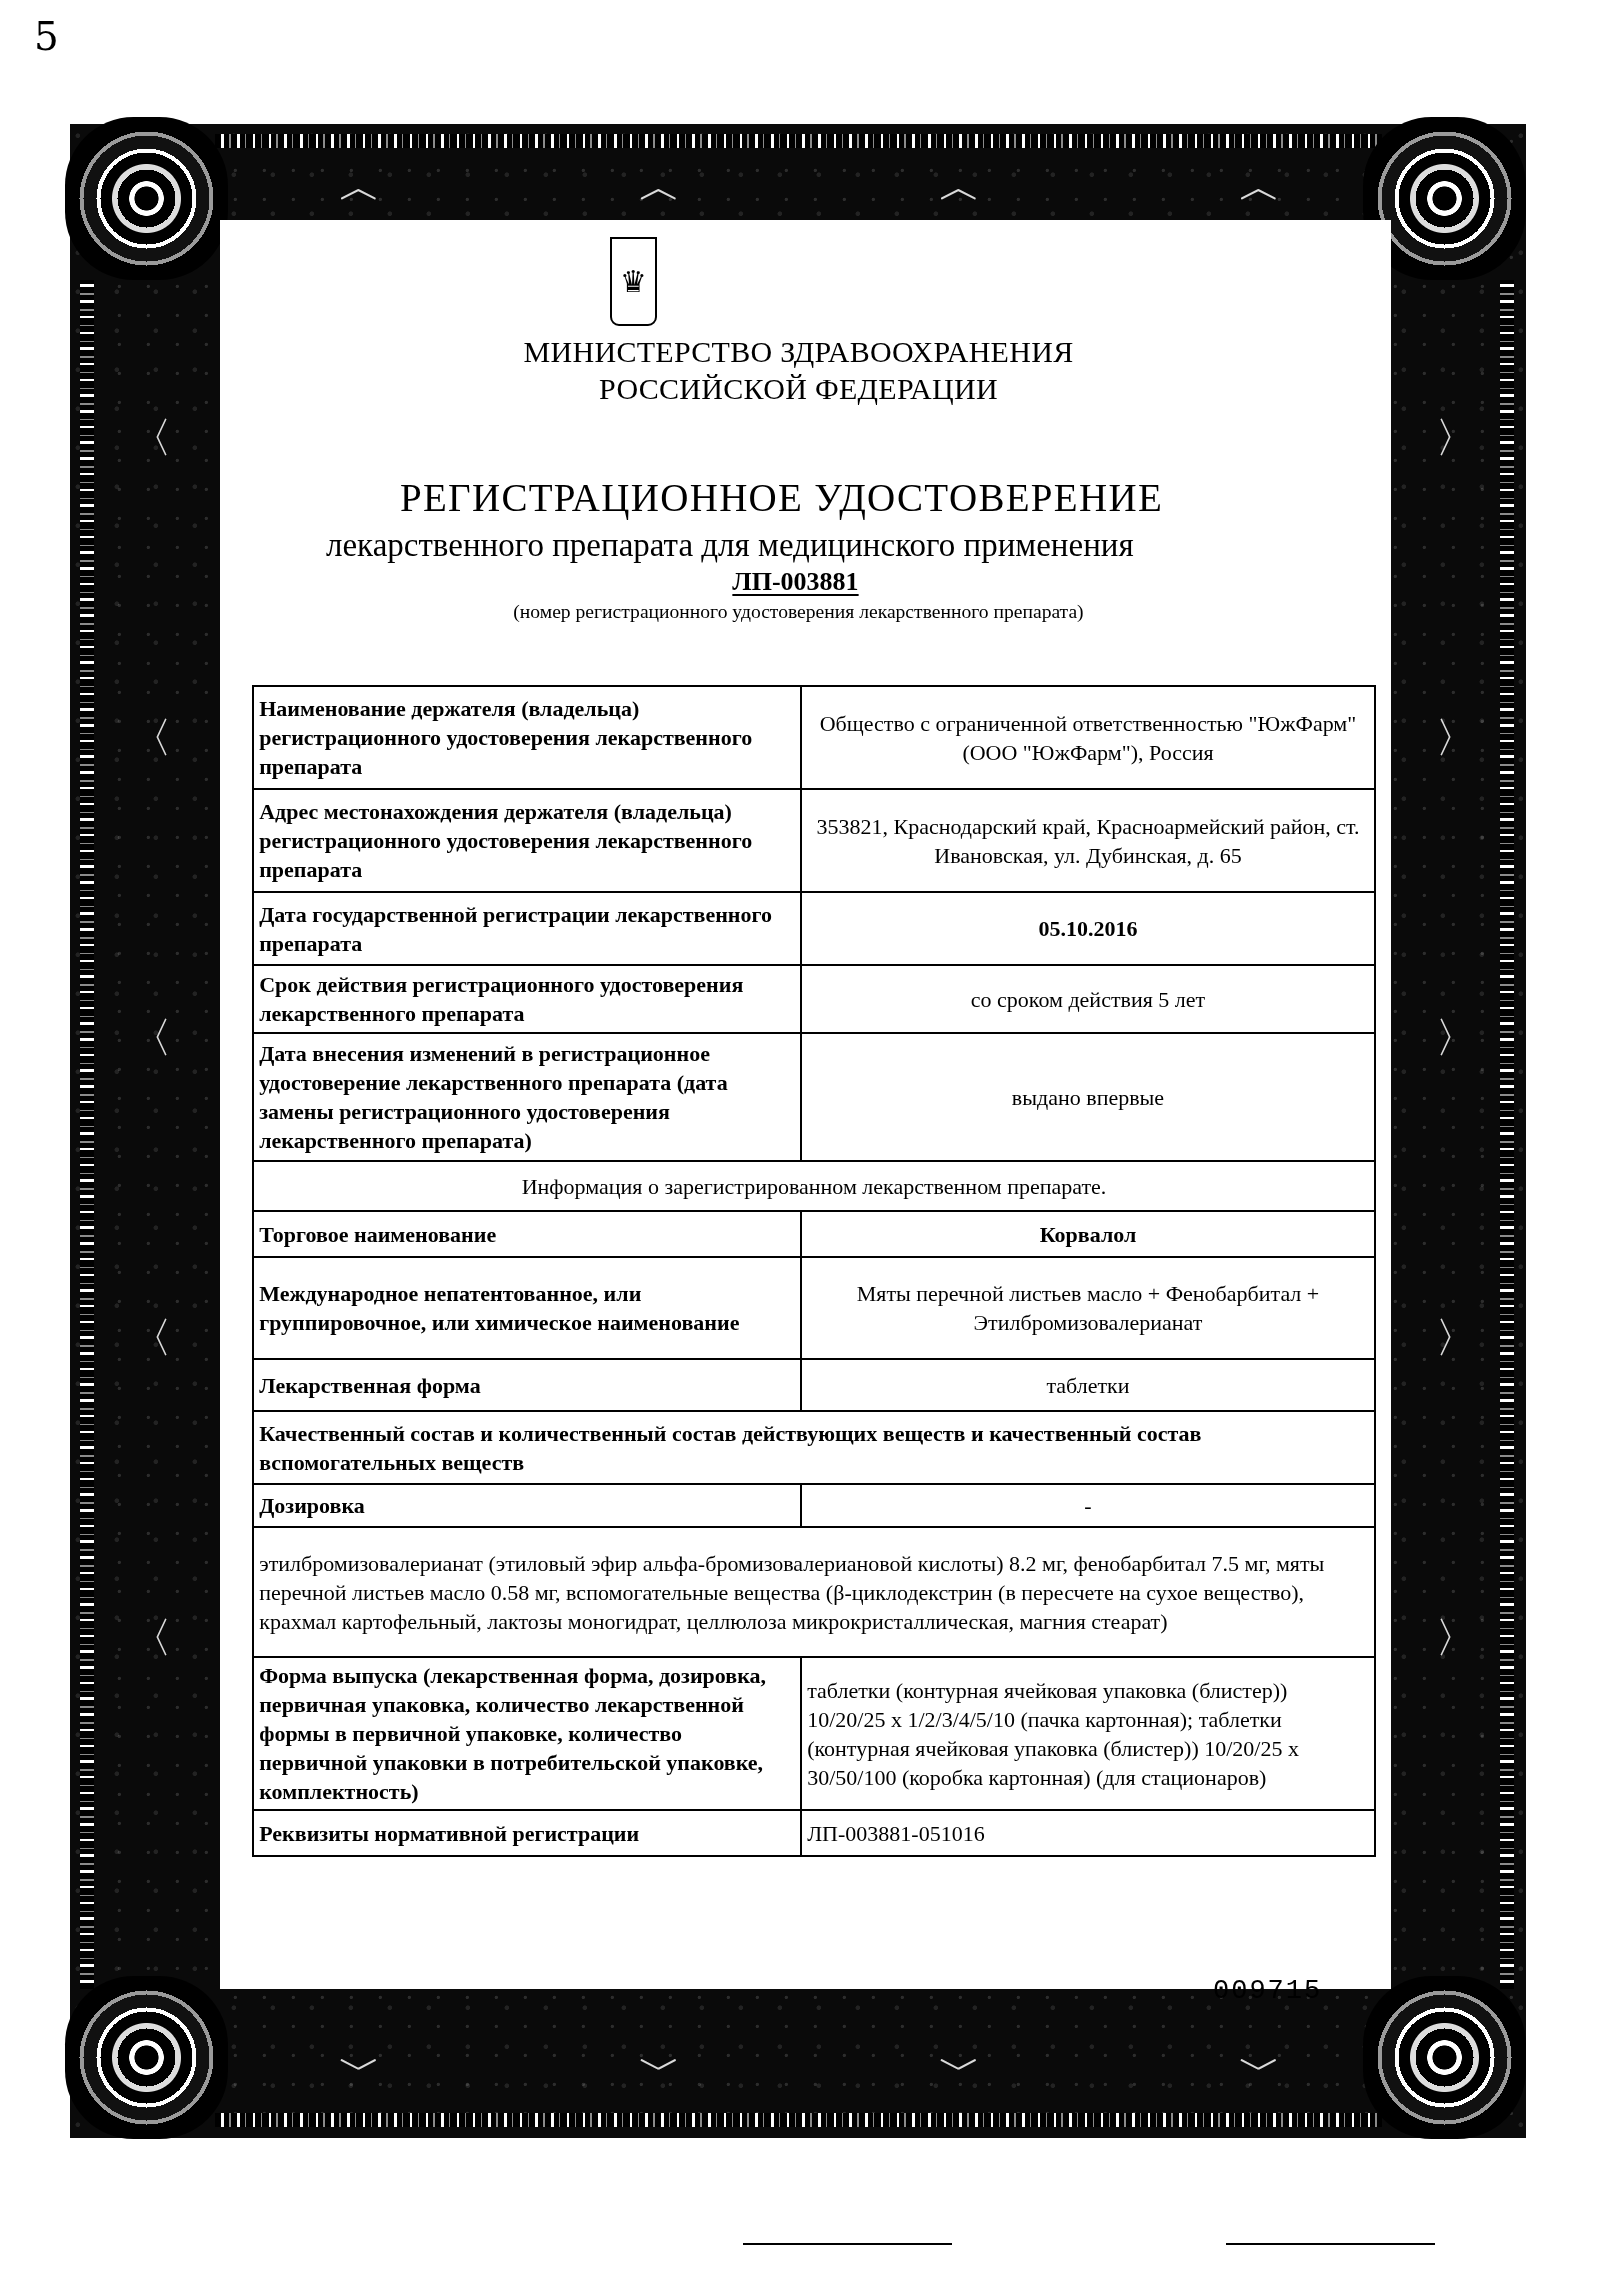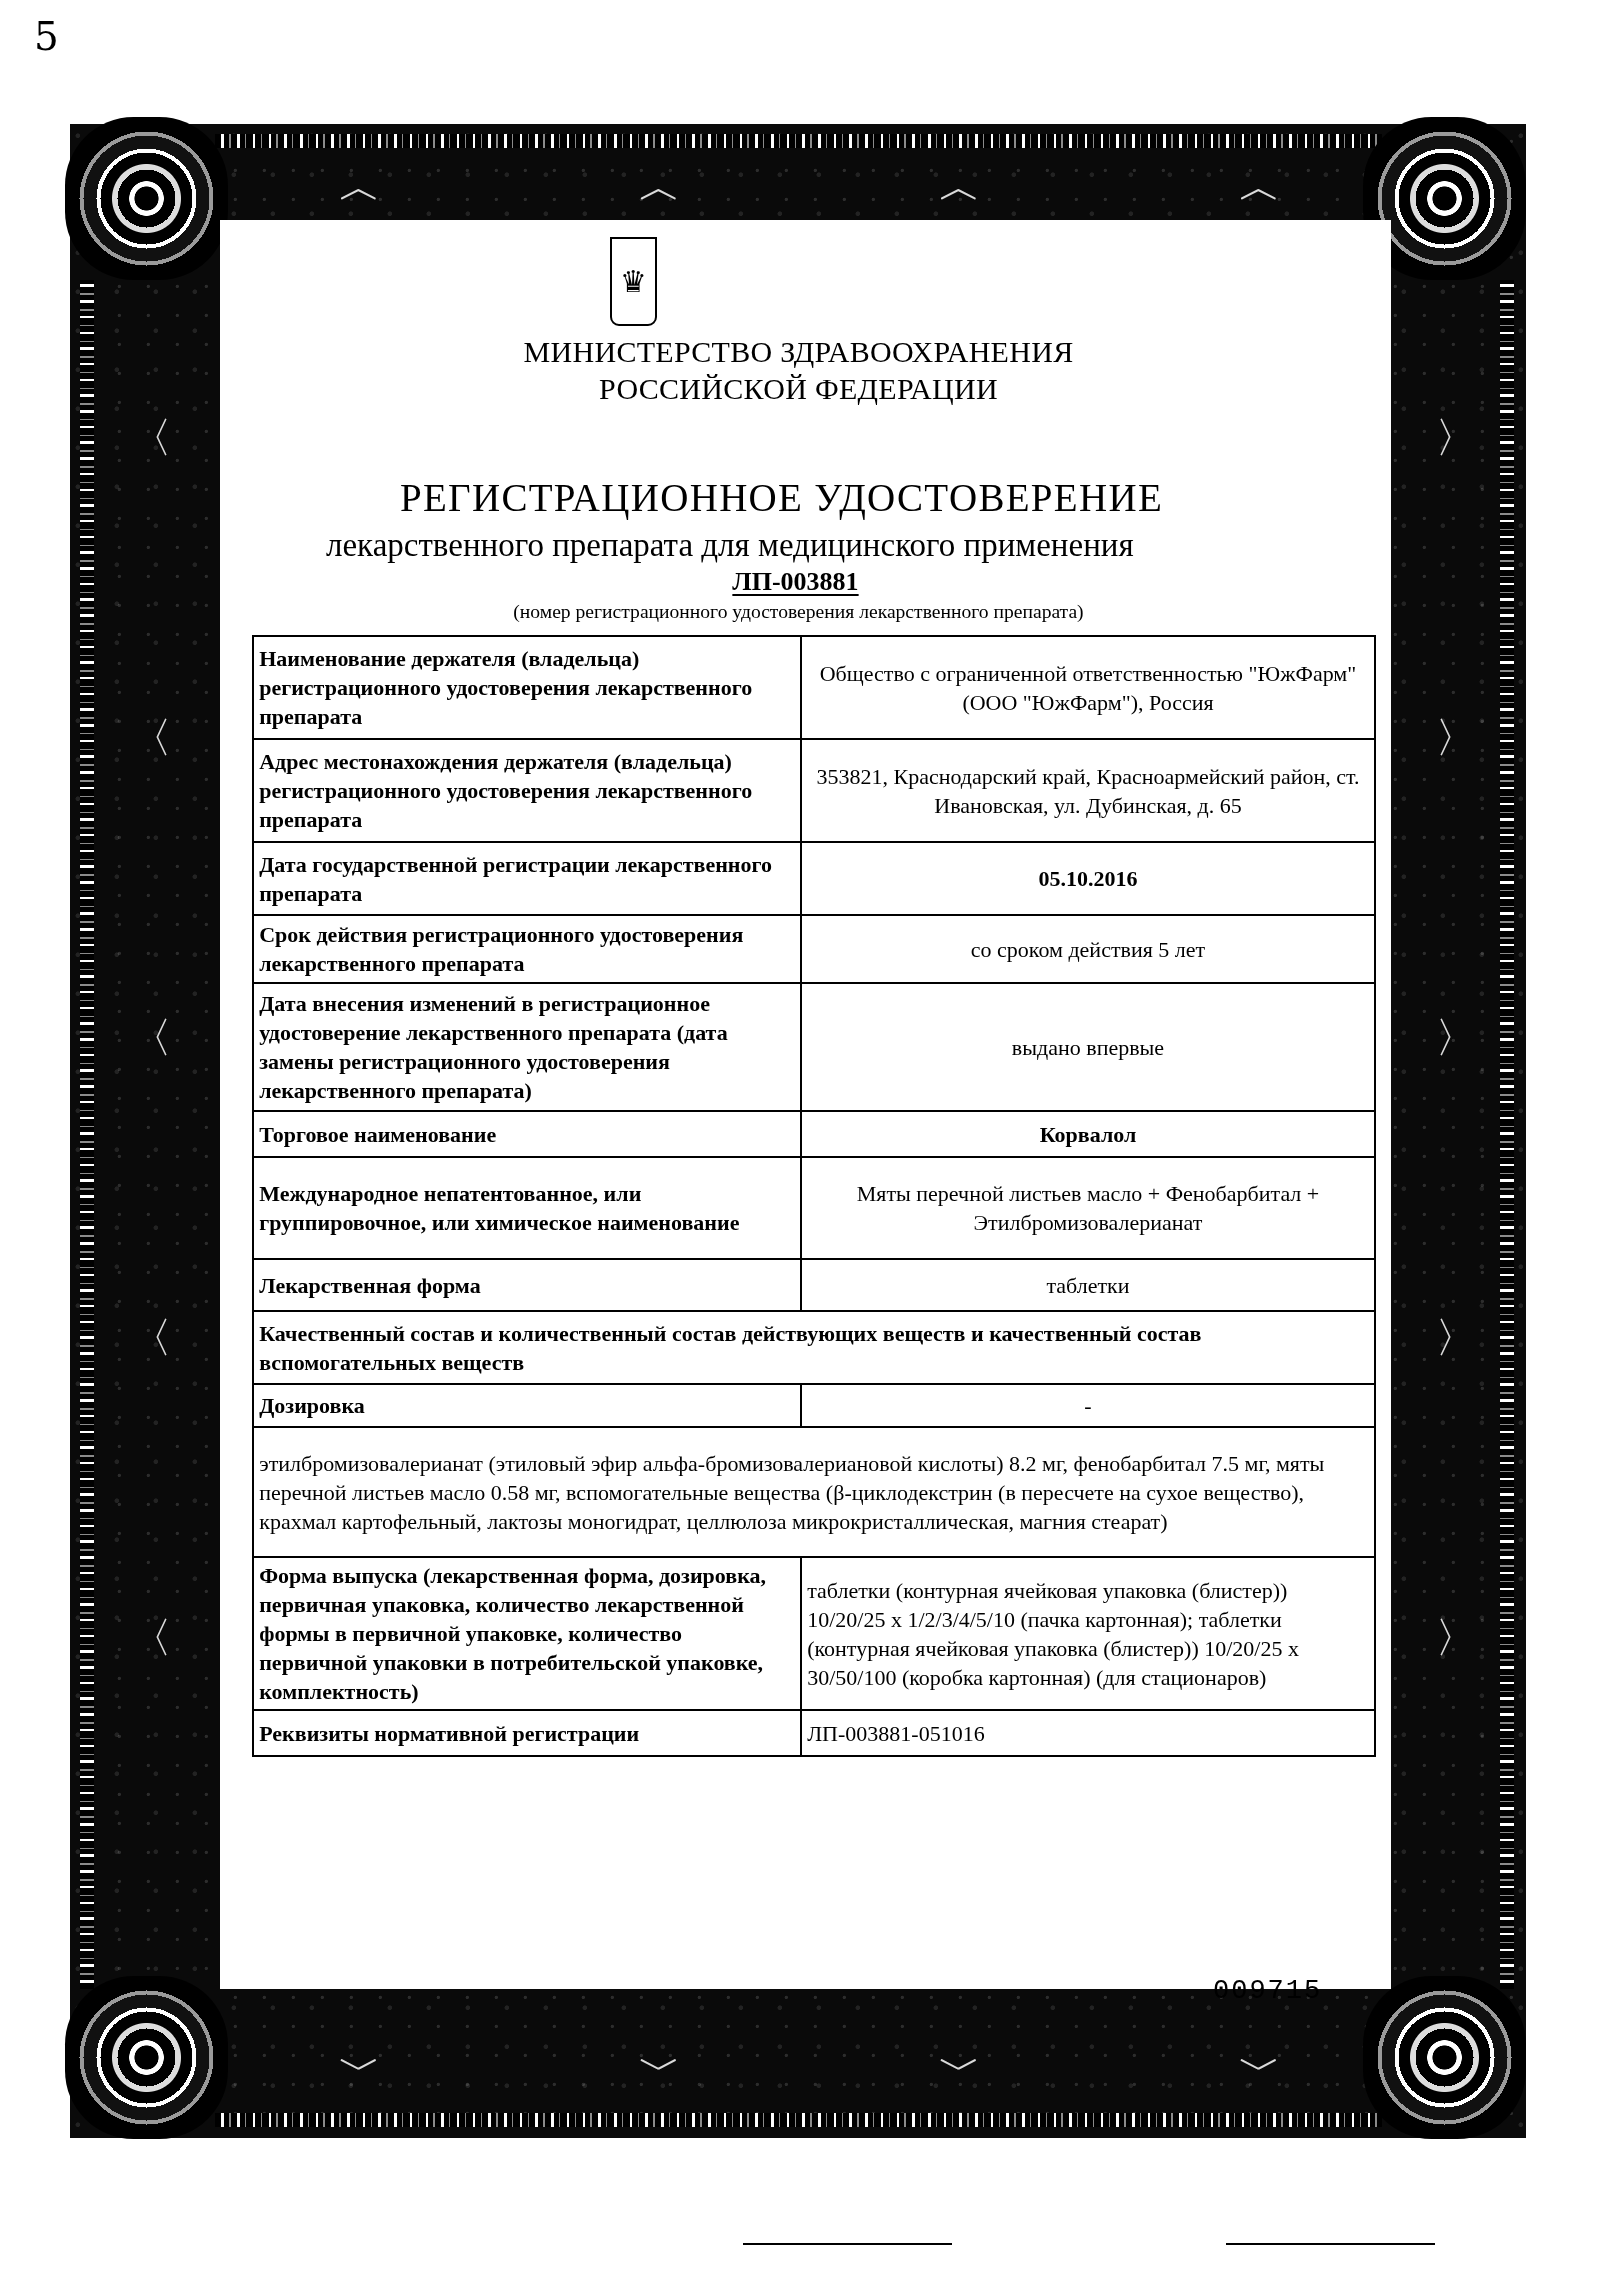--- a/index.html
+++ b/index.html
@@ -36,21 +36,21 @@
   .doc-title { position: absolute; left: 351px; top: 475px; width: 861px; text-align: center;
                font-size: 39px; letter-spacing: 1.3px; }
   .doc-subtitle { position: absolute; left: 326px; top: 527px; width: 926px; text-align: left;
                   font-size: 33px; }
   .reg-number { position: absolute; left: 652px; top: 567px; width: 287px; text-align: center;
                 font-size: 26px; font-weight: bold; text-decoration: underline; text-underline-offset: 3.9px; }
   .reg-caption { position: absolute; left: 365px; top: 601px; width: 867px; text-align: center;
                  font-size: 19.6px; }
 
   
-  .tbl { position: absolute; left: 252px; top: 635px; width: 1122px;
+  .tbl { position: absolute; left: 252px; top: 685px; width: 1122px;
          border-collapse: collapse; table-layout: fixed; border-radius: 29px; }
   .tbl td { border: 2px solid #000; vertical-align: middle; padding: 2.6px 5.2px;
             font-size: 22px; line-height: 29px; }
   .tbl td.lbl { font-weight: bold; text-align: left; }
   .tbl td.val { text-align: center; }
   .tbl td.val.left { text-align: left; margin-left: 14px; }
   .tbl td.span { text-align: center; }
   .tbl td.span.bold-left { text-align: left; font-weight: bold; }
   .tbl td.span.plain-left { text-align: left; font-weight: normal; }
   .bold { font-weight: bold; }
@@ -129,20 +129,23 @@
     <td class="val bold">05.10.2016</td>
   </tr>
   <tr style="height:68px">
     <td class="lbl">Срок действия регистрационного удостоверения лекарственного препарата</td>
     <td class="val">со сроком действия 5 лет</td>
   </tr>
   <tr style="height:128px">
     <td class="lbl">Дата внесения изменений в регистрационное удостоверение лекарственного препарата (дата замены регистрационного удостоверения лекарственного препарата)</td>
     <td class="val">выдано впервые</td>
   </tr>
+  <tr style="height:50px">
+    <td class="span" colspan="2">Информация о зарегистрированном лекарственном препарате.</td>
+  </tr>
   <tr style="height:46px">
     <td class="lbl">Торговое наименование</td>
     <td class="val bold">Корвалол</td>
   </tr>
   <tr style="height:102px">
     <td class="lbl">Международное непатентованное, или группировочное, или химическое наименование</td>
     <td class="val">Мяты перечной листьев масло + Фенобарбитал + Этилбромизовалерианат</td>
   </tr>
   <tr style="height:52px">
     <td class="lbl">Лекарственная форма</td>

